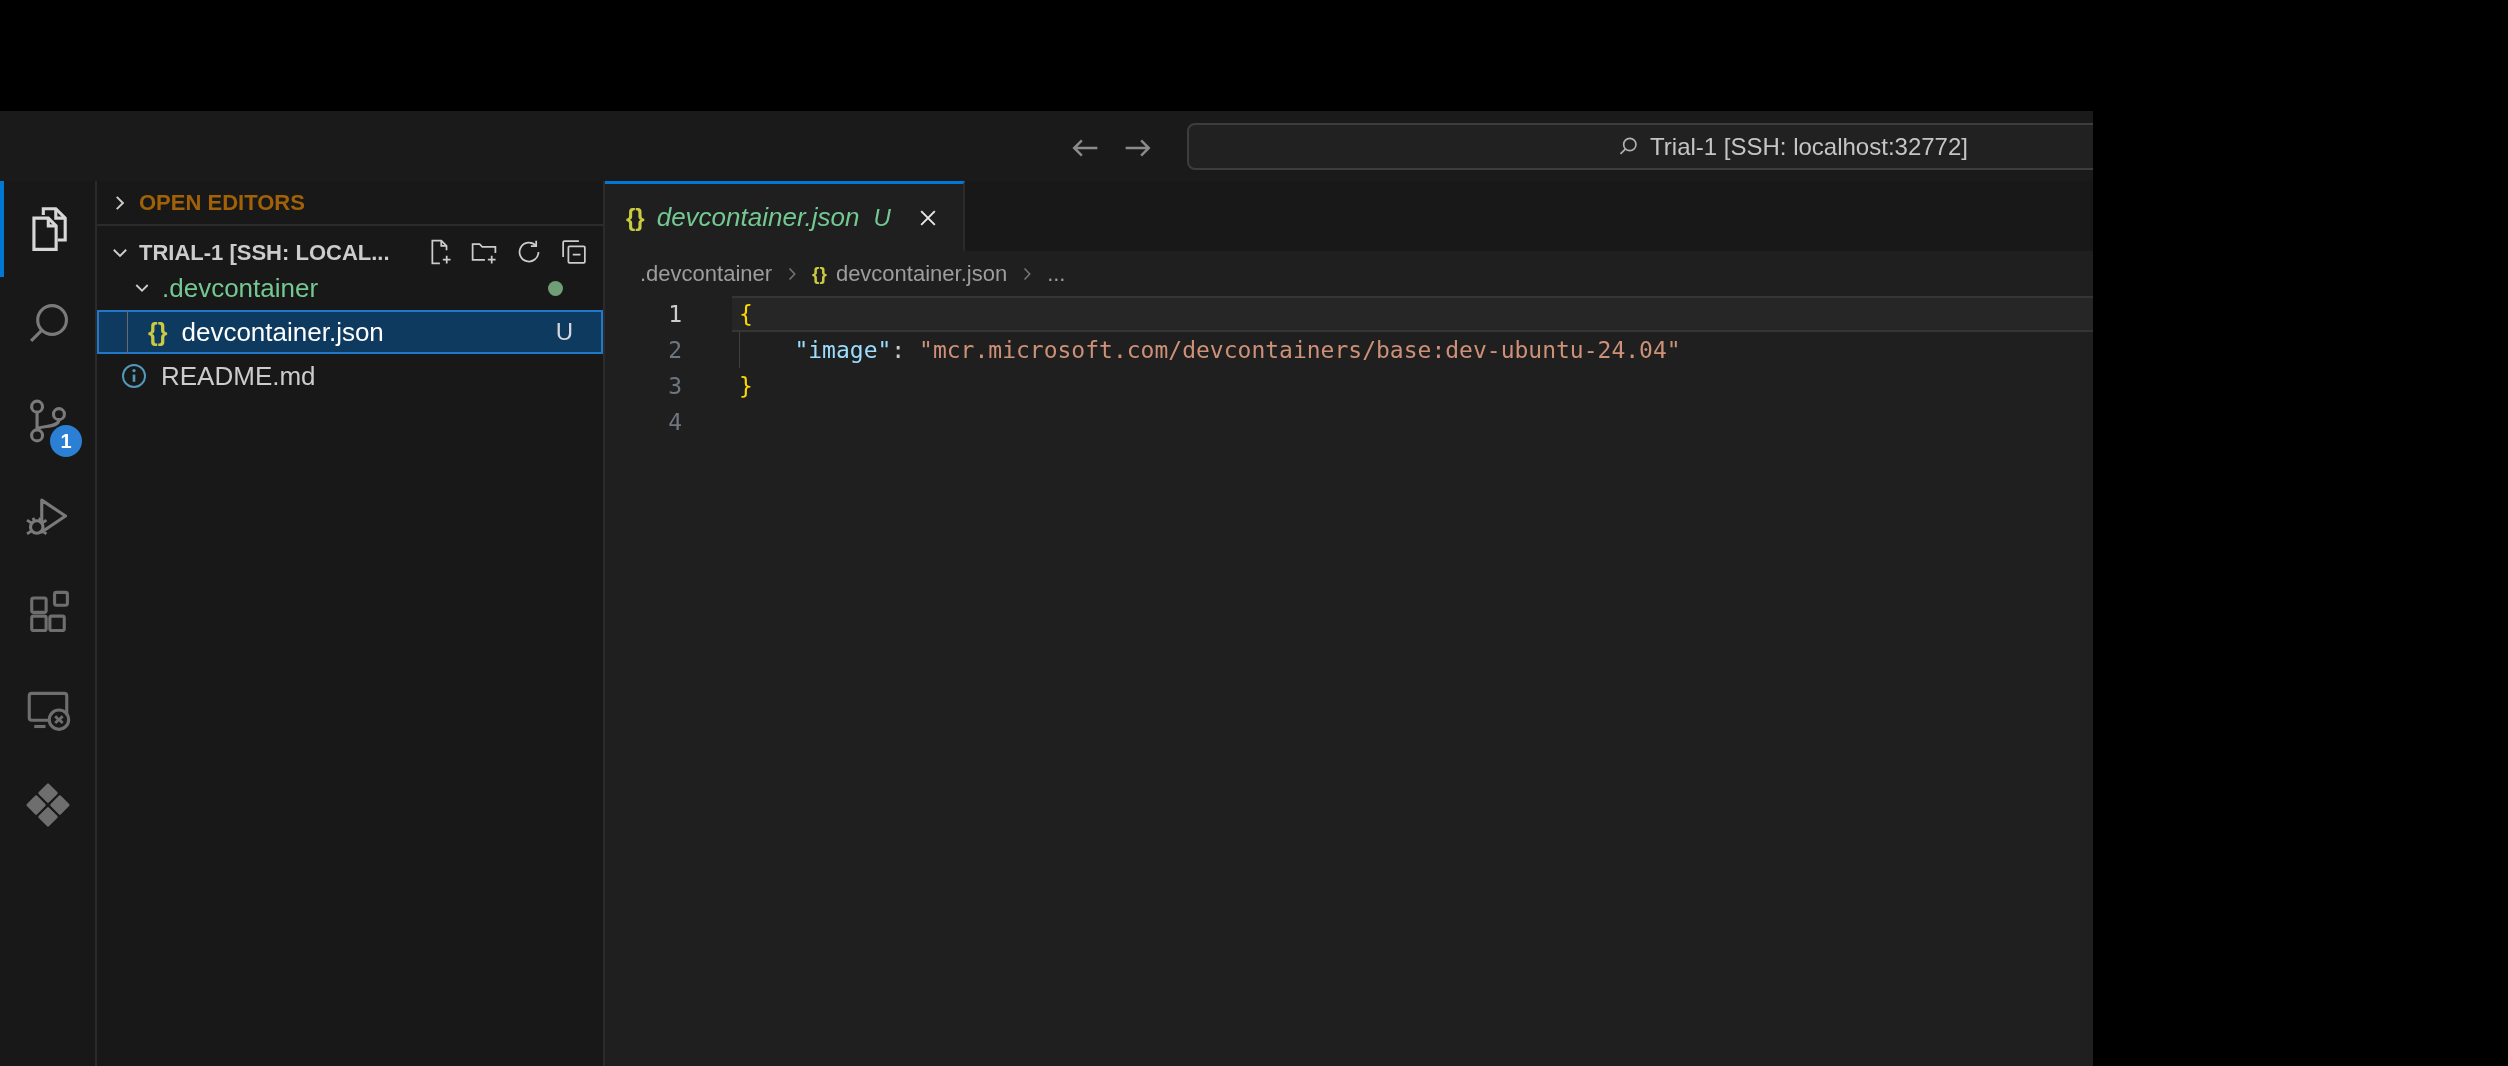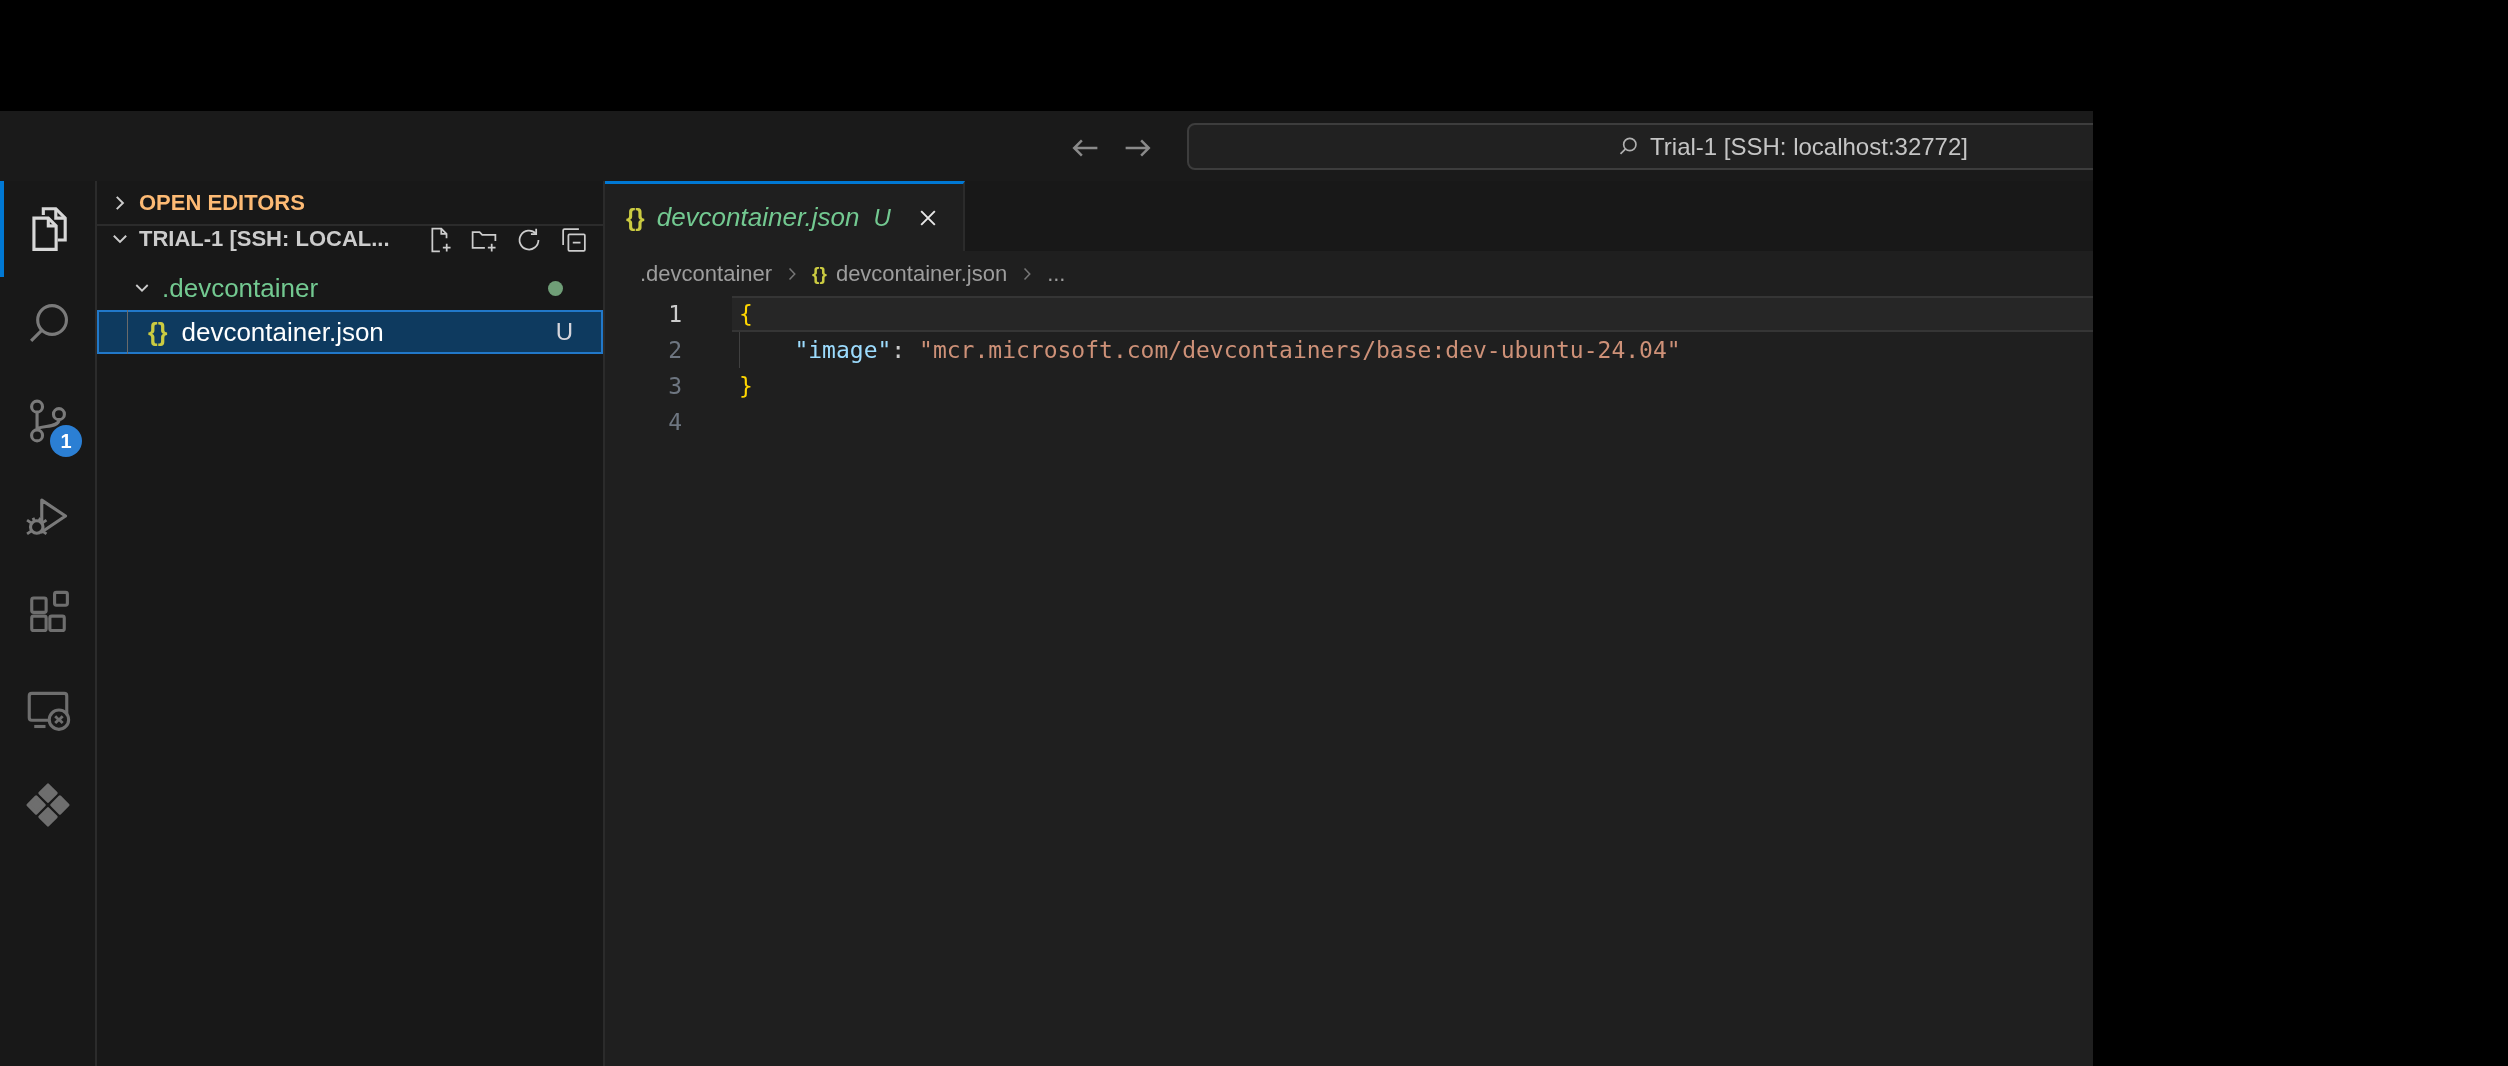--- a/index.html
+++ b/index.html
@@ -32,23 +32,23 @@
   .ab-item.active::before{content:"";position:absolute;left:0;top:0;width:4px;height:96px;background:var(--accent-blue);}
   .ab-item.dim{color:#6e6e6e;}
   .ab-badge{position:absolute;left:50px;top:52px;min-width:32px;height:32px;border-radius:16px;background:var(--badge-blue);
     color:#fff;font-size:20px;font-weight:700;display:flex;align-items:center;justify-content:center;}
 
   
   .sidebar{width:508px;height:100%;background:#181818;border-right:2px solid #2b2b2b;flex:none;position:relative;color:#cccccc;}
   .pane-header{height:72px;display:flex;align-items:center;justify-content:space-between;padding:0 30px;}
   .pane-title{font-size:22px;color:#c0c0c0;letter-spacing:.5px;}
   .pane-more{color:#cccccc;display:flex;align-items:center;}
-  .section-row{height:43px;display:flex;align-items:center;gap:6px;padding-left:10px;font-weight:700;font-size:22px;color:#fdba74;cursor:pointer;}
+  .section-row{height:43px;display:flex;align-items:center;gap:6px;padding-left:10px;font-weight:700;font-size:22px;color:#a16207;cursor:pointer;}
   .section-row .chev{color:#cccccc;flex:none;display:flex;}
-  .ws-row{height:42px;border-top:2px solid #2b2b2b;display:flex;align-items:flex-start;padding-left:10px;padding-right:15px;font-weight:700;font-size:22px;}
+  .ws-row{height:42px;border-top:2px solid #2b2b2b;display:flex;align-items:flex-end;padding-left:10px;padding-right:15px;font-weight:700;font-size:22px;}
   .ws-label{flex:1 1 auto;white-space:nowrap;overflow:hidden;}
   .ws-actions{display:flex;gap:17px;color:#cccccc;}
   .ws-actions .act{display:flex;cursor:pointer;}
   .tree{position:relative;}
   .tree-row{position:relative;height:44px;display:flex;align-items:center;font-size:26px;color:#cccccc;cursor:pointer;}
   .tree-row .chev{margin-left:33px;color:#cccccc;display:flex;}
   .row-folder .name{margin-left:8px;color:var(--untracked-green);}
   .dot-badge{position:absolute;right:40px;top:15px;width:15px;height:15px;border-radius:50%;background:#6f9e77;}
   .row-selected{background:var(--selection-bg);outline:2px solid #2178c9;outline-offset:-2px;color:#fff;}
   .row-selected .indent-guide{position:absolute;left:30px;top:0;width:1px;height:44px;background:#6a6a6a;}
@@ -231,20 +231,30 @@
           </span>
           <span class="name">.devcontainer</span>
           <span class="dot-badge"></span>
         </div>
         <div class="tree-row row-selected">
           <span class="indent-guide"></span>
           <span class="json-glyph">{}</span>
           <span class="name">devcontainer.json</span>
           <span class="u-badge">U</span>
         </div>
+        <div class="tree-row row-readme">
+          <span class="info-ic">
+            <svg width="28" height="28" viewBox="0 0 16 16">
+              <circle cx="8" cy="8" r="6.3" stroke="currentColor" stroke-width="1.1" fill="none"></circle>
+              <circle cx="8" cy="4.9" r="0.95" fill="currentColor"></circle>
+              <path d="M8 7.2v4.1" stroke="currentColor" stroke-width="1.5"></path>
+            </svg>
+          </span>
+          <span class="name">README.md</span>
+        </div>
       </div>
     </div>
 
     <div class="editor">
       <div class="tabbar">
         <div class="tab">
           <span class="json-glyph">{}</span>
           <span class="tab-label">devcontainer.json</span>
           <span class="tab-dirty">U</span>
           <span class="tab-close">

